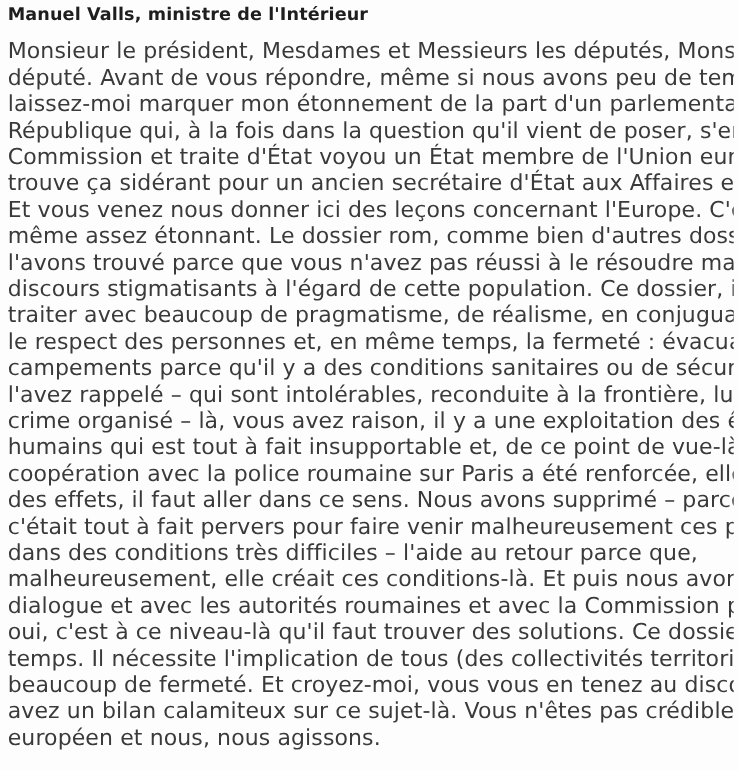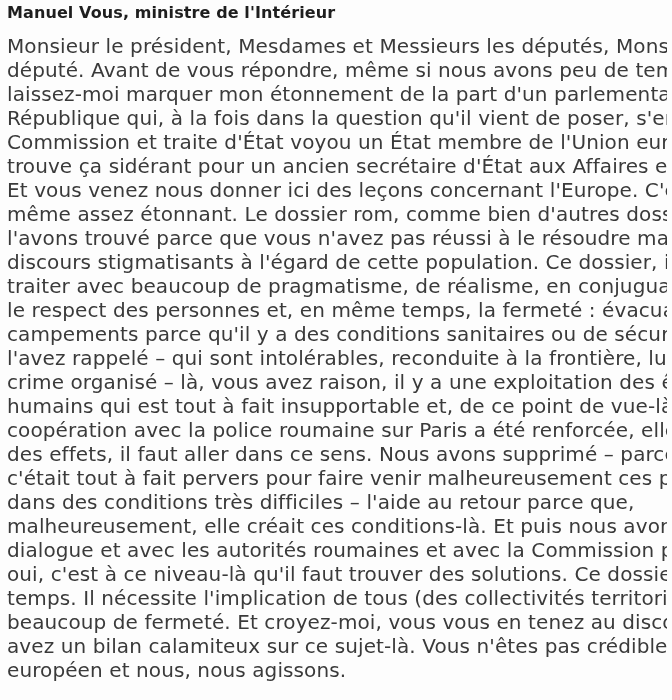--- a/index.html
+++ b/index.html
@@ -33,21 +33,21 @@
     color: #3a3a3a;
     letter-spacing: 0.1px;
     white-space: pre;   
     overflow: hidden;
   }
 </style>
 </head>
 <body>
 
 <div class="document-page">
-  <h1 class="speaker-title">Manuel Vous, ministre de l'Intérieur</h1>
+  <h1 class="speaker-title">Manuel Valls, ministre de l'Intérieur</h1>
   <p class="speech-text">Monsieur le président, Mesdames et Messieurs les députés, Monsieur le
 député. Avant de vous répondre, même si nous avons peu de temps,
 laissez-moi marquer mon étonnement de la part d'un parlementaire de la
 République qui, à la fois dans la question qu'il vient de poser, s'en prend à la
 Commission et traite d'État voyou un État membre de l'Union européenne. Je
 trouve ça sidérant pour un ancien secrétaire d'État aux Affaires européennes.
 Et vous venez nous donner ici des leçons concernant l'Europe. C'est tout de
 même assez étonnant. Le dossier rom, comme bien d'autres dossiers, nous
 l'avons trouvé parce que vous n'avez pas réussi à le résoudre malgré des
 discours stigmatisants à l'égard de cette population. Ce dossier, il faut le

